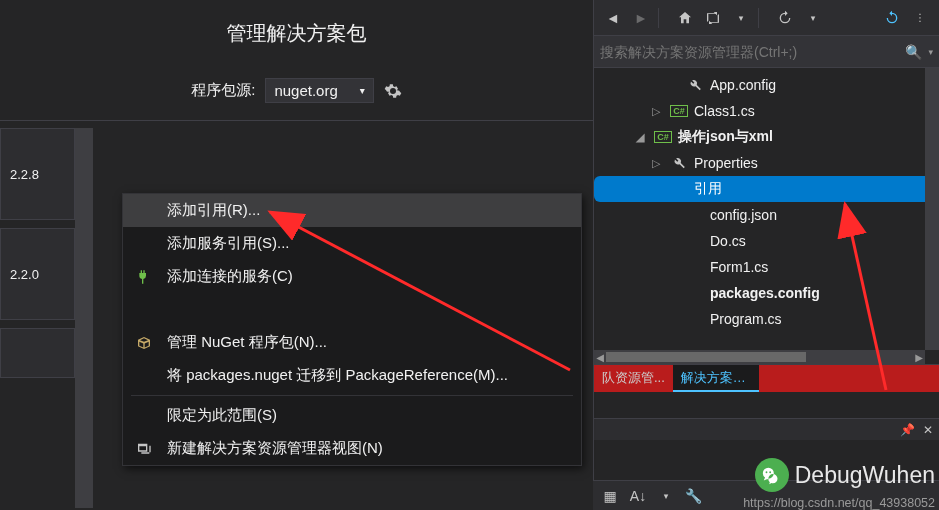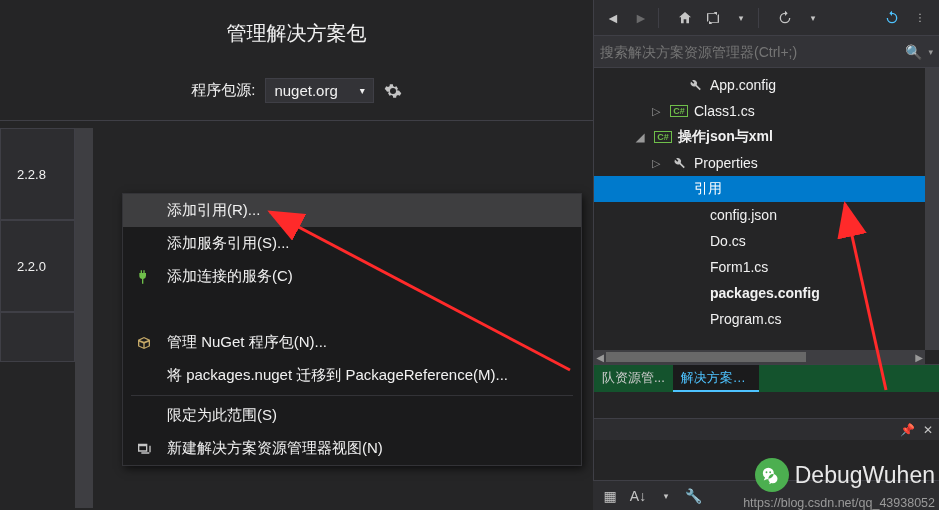--- a/index.html
+++ b/index.html
@@ -7,21 +7,21 @@
 
   
   .main { position: absolute; left: 0; top: 0; width: 593px; height: 510px; background: #252526; }
   .title { position: absolute; left: 0; top: 20px; width: 593px; text-align: center; font-size: 20px; }
   .pkgsrc-row { position: absolute; top: 78px; left: 0; width: 593px; display: flex; align-items: center; justify-content: center; gap: 10px; font-size: 15px; }
   .select { background: #333337; border: 1px solid #3f3f46; padding: 3px 8px; display: flex; align-items: center; gap: 22px; }
   .gear { width: 18px; height: 18px; display: inline-block; }
   .hr { position: absolute; left: 0; top: 120px; width: 593px; border-top: 1px solid #3f3f46; }
 
   .leftcol { position: absolute; left: 0; top: 128px; width: 75px; height: 380px; }
-  .vbox { border: 1px solid #3f3f46; background: #2d2d30; height: 92px; margin-bottom: 0; display:flex; align-items:center; padding-left:16px; font-size:13px;}
+  .vbox { border: 1px solid #3f3f46; background: #2d2d30; height: 92px; margin-bottom: 8px; display:flex; align-items:center; padding-left:9px; font-size:13px;}
   .vgutter { position:absolute; left:75px; top:128px; width:18px; height:380px; background:#3e3e42;}
 
   
   .ctxmenu { position: absolute; left: 122px; top: 193px; width: 460px; background: #1b1b1c; border: 1px solid #333337; box-shadow: 2px 3px 8px rgba(0,0,0,0.6); z-index: 50; }
   .ctxitem { display:flex; align-items:center; height: 33px; padding: 0 16px 0 10px; gap: 12px; font-size:15px; }
   .ctxitem.hover { background: #3e3e40; }
   .ctxicon { width: 22px; height: 22px; flex: none; display:flex; align-items:center; justify-content:center;}
   .ctxsep { height:1px; background:#333337; margin: 3px 8px; }
 
   
@@ -29,24 +29,24 @@
   .toolbar { height: 36px; display:flex; align-items:center; gap:6px; padding: 0 8px; background:#2d2d30; border-bottom:1px solid #3f3f46;}
   .toolicon { width:22px; height:22px; display:flex; align-items:center; justify-content:center; color:#c5c5c5;}
   .tspacer { width:10px; border-left:1px solid #3f3f46; height:20px;}
   .search { position:relative; display:flex; align-items:center; height:32px; padding: 0 6px; background:#333337; border-bottom:1px solid #3f3f46; color:#999;}
   .search input { background:transparent; border:none; outline:none; color:#ccc; flex:1; font-size:14px;}
   .tree { position:relative; padding: 4px 0; height: 280px; overflow:hidden; }
   .node { display:flex; align-items:center; height:26px; gap:6px; padding-left:30px; font-size:14px;}
   .node .exp { width:12px; color:#999; font-size:11px;}
   .node .ficon { width:18px; height:18px; display:flex; align-items:center; justify-content:center;}
   .node.bold { font-weight:bold; }
-  .node.sel { background:#007acc; color:#fff;}
+  .node.sel { background:#007acc; color:#fff;border-radius:6px;}
   .cs-badge { border:1px solid #6fbf4a; color:#6fbf4a; font-size:9px; padding:0 2px; font-weight:bold;}
   .vscroll-tree { position:absolute; right:0; top:68px; width:14px; bottom:160px; background:#3e3e42;}
-  .tabs { display:flex; height:28px; border-top:1px solid #3f3f46; background:#14532d;}
+  .tabs { display:flex; height:28px; border-top:1px solid #3f3f46; background:#b91c1c;}
   .tab { padding:4px 8px; font-size:13px; color:#ccc; max-width:86px; white-space:nowrap; overflow:hidden; text-overflow:ellipsis;}
   .tab.active { color:#4ec3ff; border-bottom:2px solid #4ec3ff; background:#1b1b1c;}
   .pinbar { height:22px; border-top:1px solid #3f3f46; display:flex; justify-content:flex-end; align-items:center; gap:8px; padding-right:6px; background:#2d2d30;}
   .watermark { position:absolute; right:4px; bottom:18px; color:#e8e8e8; font-size:23px; display:flex; align-items:center; gap:6px;}
   .wmcircle { width:34px; height:34px; border-radius:50%; background:#4caf50; display:flex; align-items:center; justify-content:center;}
   .url { position:absolute; right:4px; bottom:0; font-size:12.5px; color:#9a9a9a;}
   .bottombar { position:absolute; left:593px; bottom:0; width:346px; height:30px; background:#2d2d30; border-top:1px solid #3f3f46; display:flex; align-items:center; padding:0 6px; gap:6px;}
 
   
   .arrow { position:absolute; pointer-events:none; z-index:80;}

